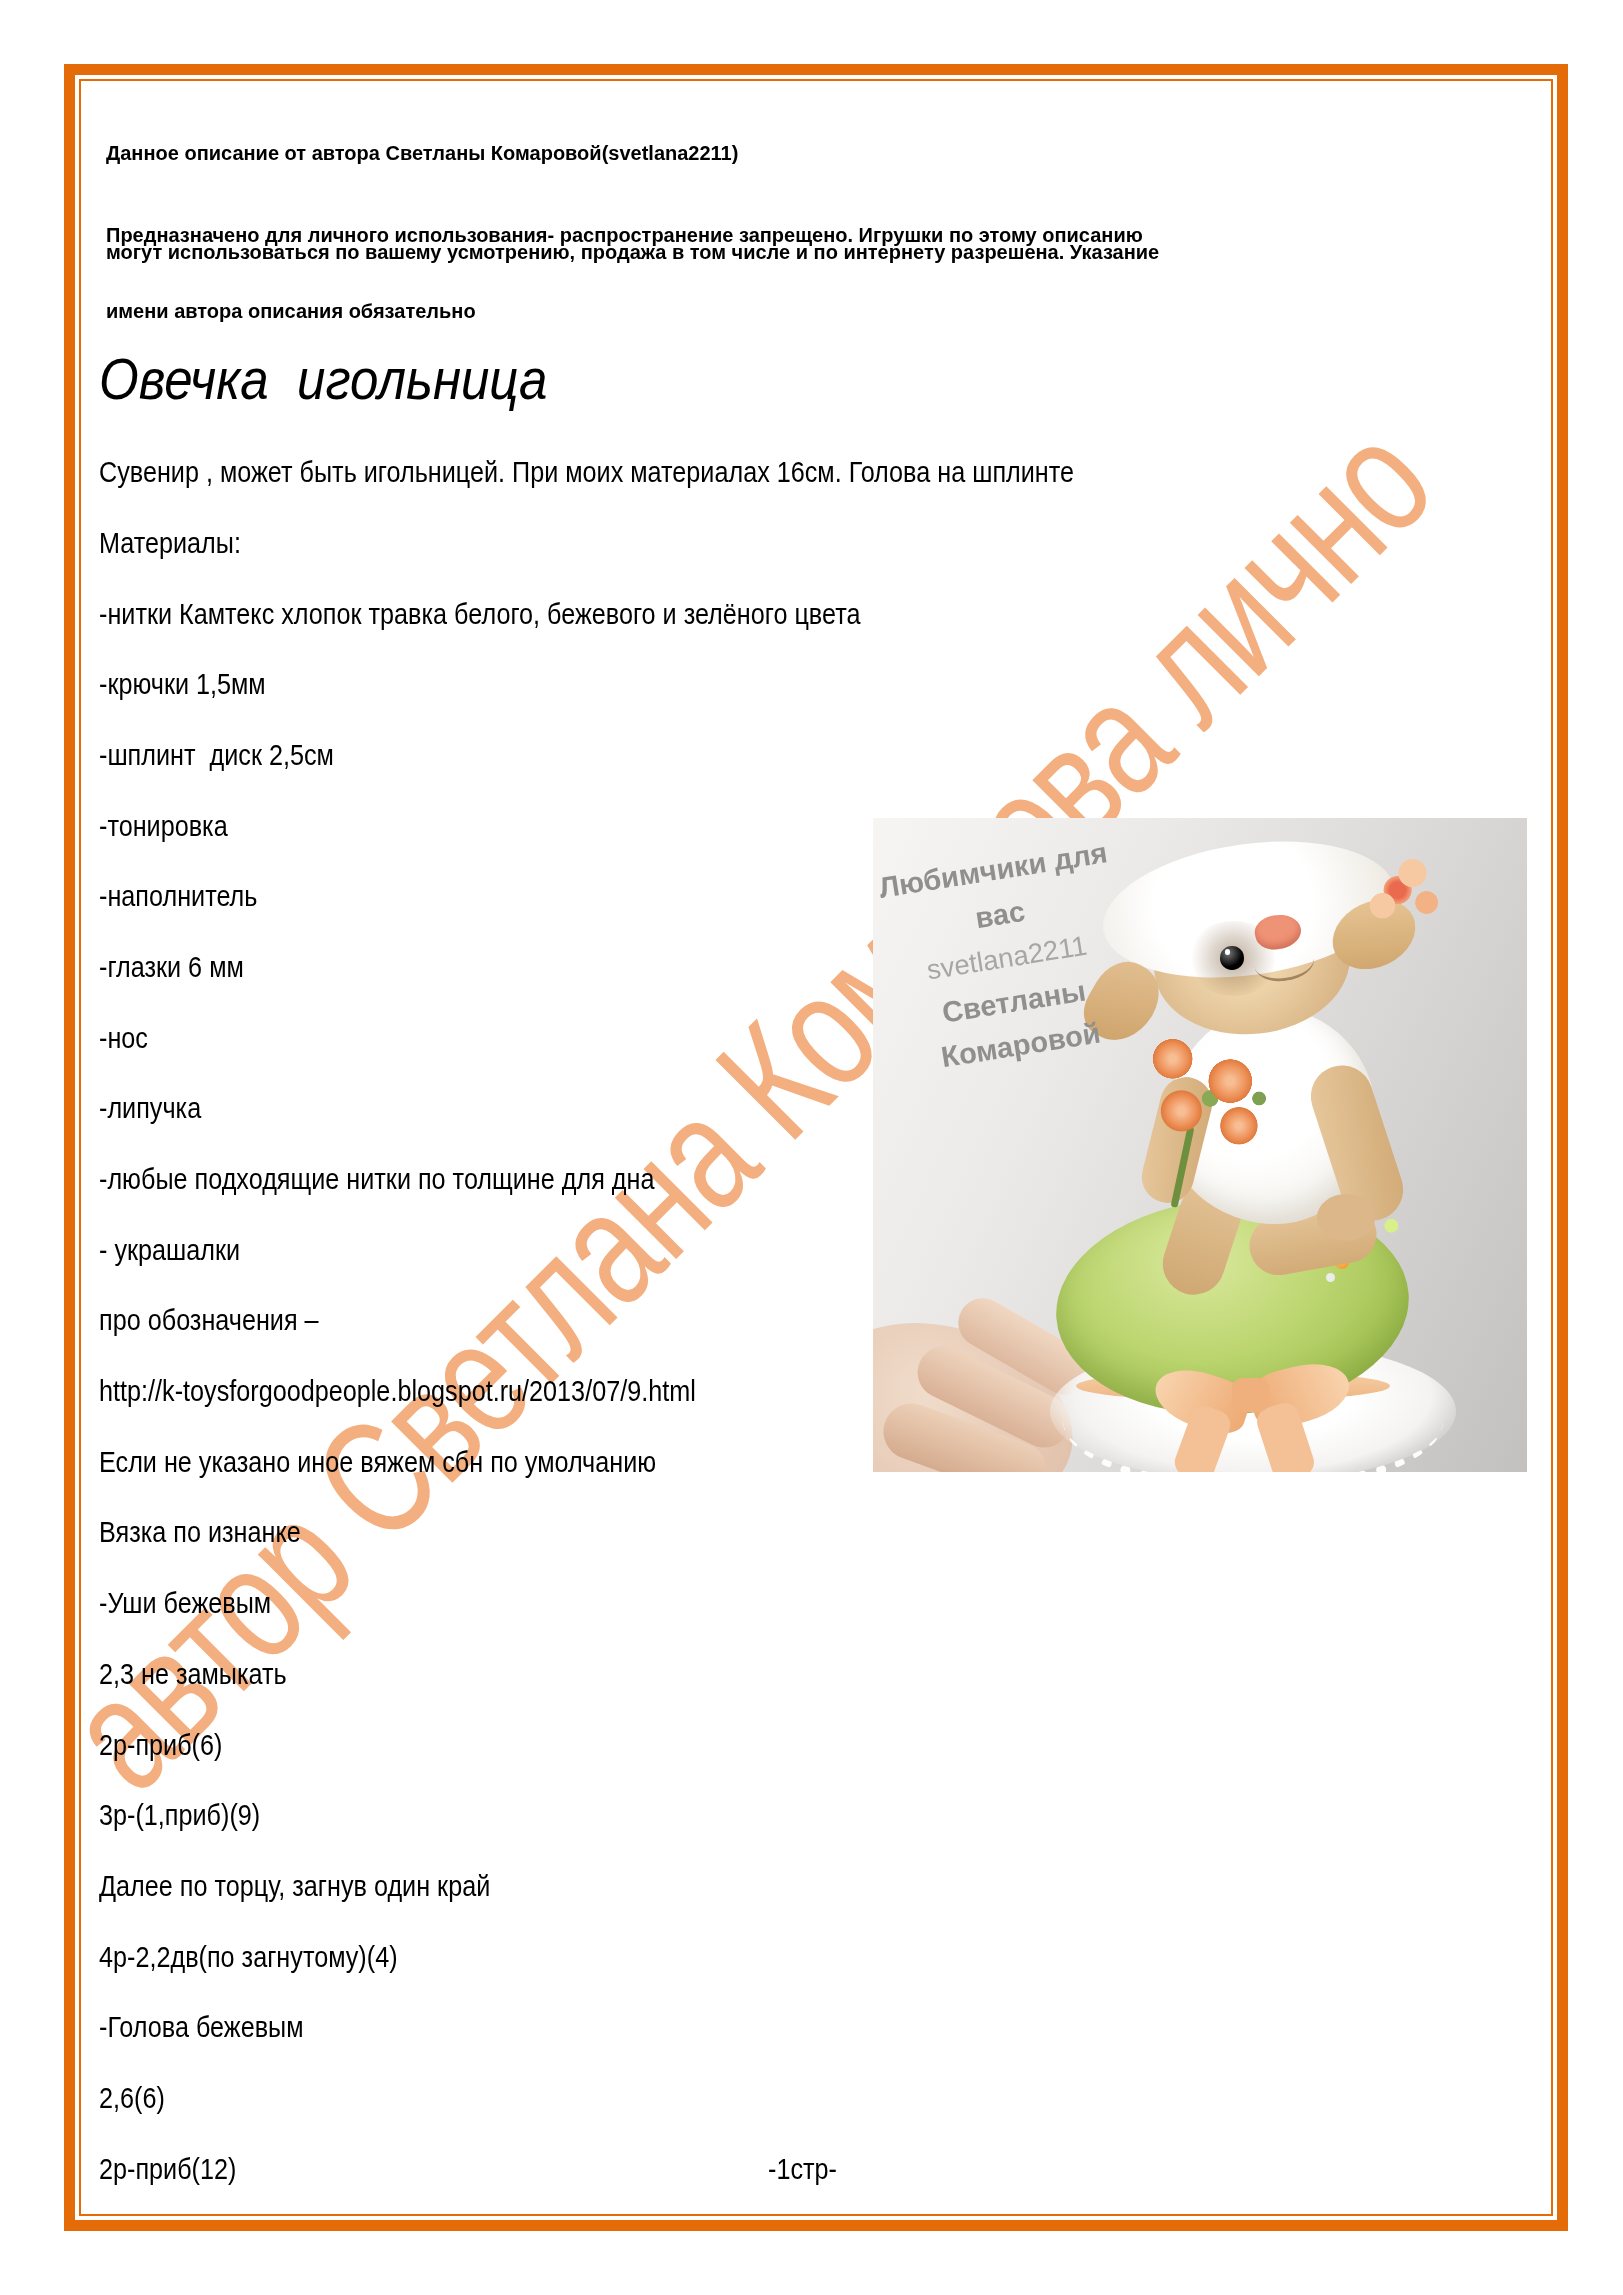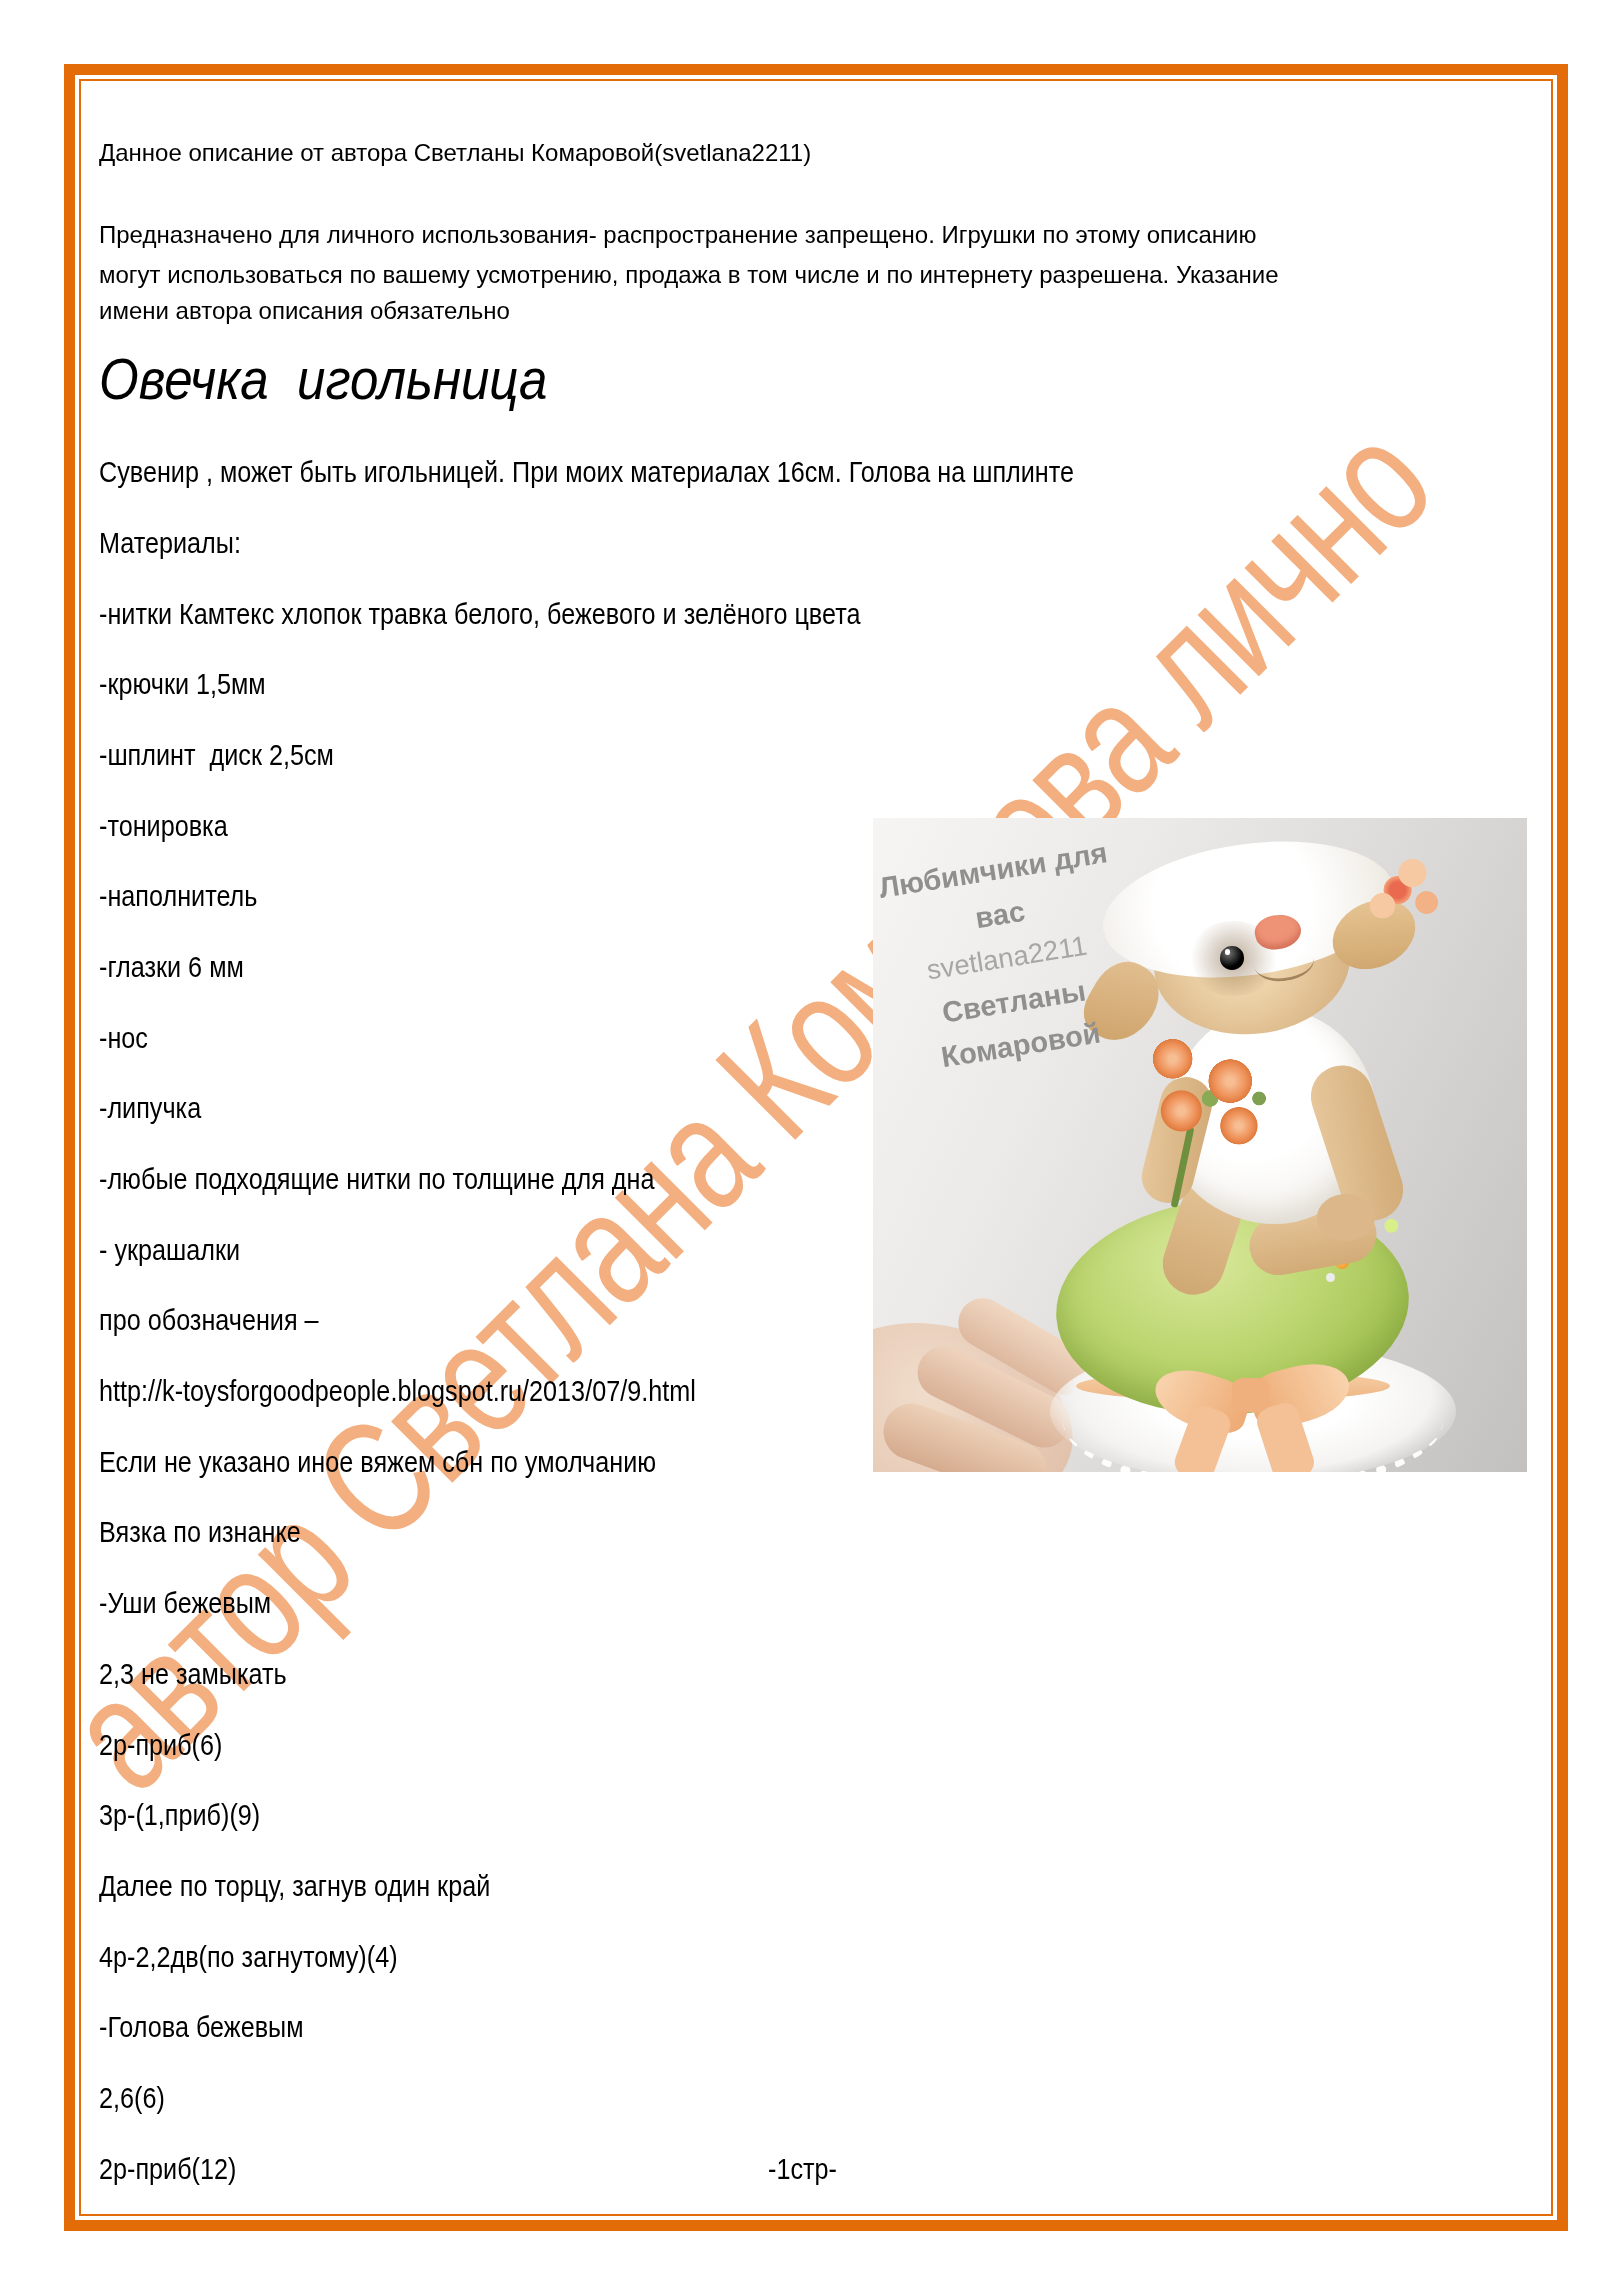--- a/index.html
+++ b/index.html
@@ -25,21 +25,21 @@
     color:#F3AF7F; font-weight:400; letter-spacing:-2.6px;
     transform-origin:0 100%;
     transform:rotate(-45deg) scaleX(0.76);
     z-index:1;
   }
   
   .tline {
     position:absolute; left:99px; white-space:pre; z-index:3;
     transform-origin:0 0;
   }
-  .hl { font-weight:400; font-size:24px; line-height:30px; }
+  .hl { font-weight:700; font-size:20px; line-height:30px;margin-left:7px; }
   .doc-title {
     font-style:italic; font-size:58px; line-height:63px;
     transform:scaleX(0.88);
   }
   .bl { font-size:30px; line-height:34px; transform:scaleX(0.84); }
   .pagenum { left:768px; }
   
   .photo {
     position:absolute; left:873px; top:818px; width:654px; height:654px;
     overflow:hidden; z-index:2;
@@ -147,21 +147,21 @@
   .bow-knot   { left:359px; top:560px; width:37px; height:34px; border-radius:30%;
                 background:#f0b07e; }
 </style>
 </head>
 <body>
 
 <div class="watermark">автор Светлана Комарова лично</div>
 
 <div class="tline hl" style="top:138px">Данное описание от автора Светланы Комаровой(svetlana2211)</div>
 <div class="tline hl" style="top:220px">Предназначено для личного использования- распространение запрещено. Игрушки по этому описанию</div>
-<div class="tline hl" style="top:260px">могут использоваться по вашему усмотрению, продажа в том числе и по интернету разрешена. Указание</div>
+<div class="tline hl" style="top:237px">могут использоваться по вашему усмотрению, продажа в том числе и по интернету разрешена. Указание</div>
 <div class="tline hl" style="top:296px">имени автора описания обязательно</div>
 
 <div class="tline doc-title" style="top:347px">Овечка  игольница</div>
 
 <div class="tline bl" style="top:455px">Сувенир , может быть игольницей. При моих материалах 16см. Голова на шплинте</div>
 <div class="tline bl" style="top:526px">Материалы:</div>
 <div class="tline bl" style="top:597px">-нитки Камтекс хлопок травка белого, бежевого и зелёного цвета</div>
 <div class="tline bl" style="top:667px">-крючки 1,5мм</div>
 <div class="tline bl" style="top:738px">-шплинт  диск 2,5см</div>
 <div class="tline bl" style="top:809px">-тонировка</div>

